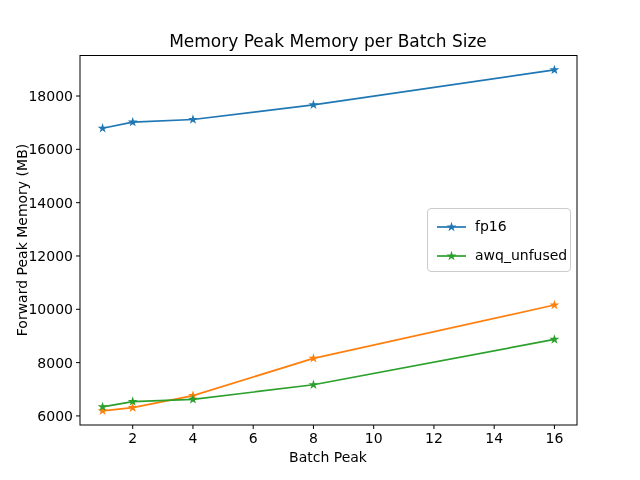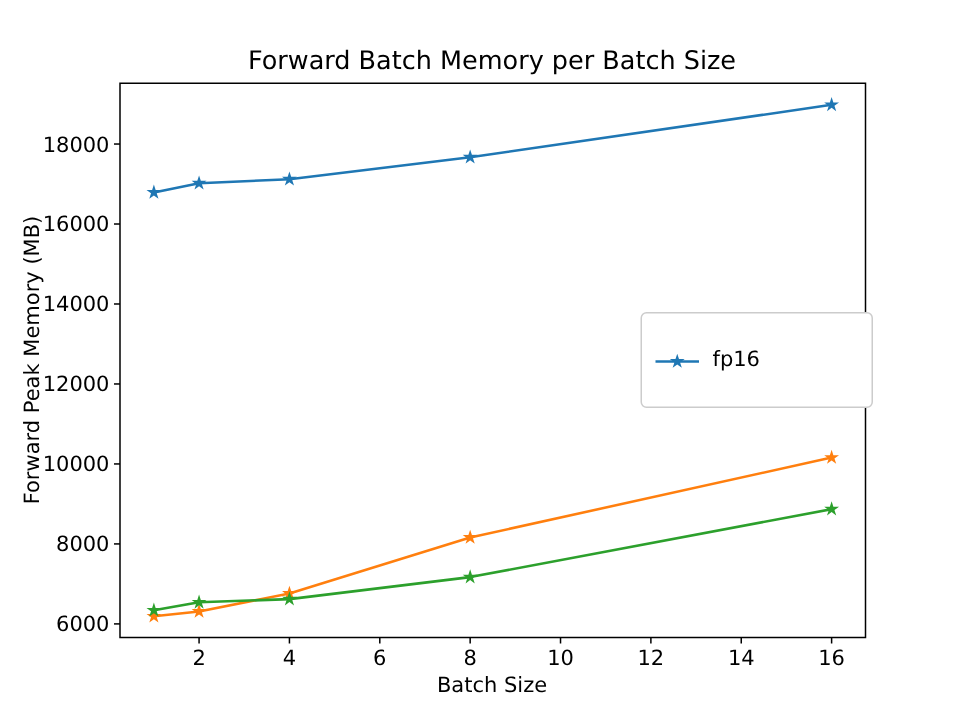--- a/index.html
+++ b/index.html
@@ -3,21 +3,21 @@
 <meta charset="utf-8">
 <style>
   html,body{margin:0;padding:0;background:#fff;}
   #figure{position:relative;width:640px;height:480px;background:#ffffff;
           font-family:"DejaVu Sans","Liberation Sans",sans-serif;color:#000;overflow:hidden;}
   #chart-svg{position:absolute;left:0;top:0;}
   .overlay{position:absolute;white-space:nowrap;}
   #chart-title{left:328px;top:41px;transform:translate(-50%,-50%);font-size:17px;}
   #x-axis-label{left:328px;top:457px;transform:translate(-50%,-50%);font-size:14px;}
   #y-axis-label{left:22px;top:240px;transform:translate(-50%,-50%) rotate(-90deg);font-size:14px;}
-  #legend{left:427px;top:208px;width:155px;height:64px;background:#ffffff;
+  #legend{left:427px;top:208px;width:144px;height:64px;background:#ffffff;
           border:1px solid #cccccc;border-radius:4px;display:flex;flex-direction:column;
           justify-content:space-around;padding:2px 0;box-sizing:border-box;}
   .legend-row{display:flex;align-items:center;height:20px;padding-left:8px;}
   .legend-swatch{width:31px;height:14px;margin-right:8px;flex:0 0 auto;}
   .legend-label{font-size:14px;}
 </style>
 </head>
 <body>
 
 <div id="figure">
@@ -65,25 +65,32 @@
       <path d="M192.95,390.47L194.12,394.07L197.90,394.07L194.84,396.29L196.01,399.88L192.95,397.66L189.90,399.88L191.07,396.29L188.01,394.07L191.79,394.07Z" fill="#ff7f0e"></path>
       <path d="M313.44,353.15L314.61,356.74L318.38,356.74L315.33,358.97L316.50,362.56L313.44,360.34L310.38,362.56L311.55,358.97L308.49,356.74L312.27,356.74Z" fill="#ff7f0e"></path>
       <path d="M554.41,299.83L555.58,303.43L559.35,303.43L556.30,305.65L557.47,309.24L554.41,307.02L551.35,309.24L552.52,305.65L549.46,303.43L553.24,303.43Z" fill="#ff7f0e"></path>
       <polyline points="102.59,406.87 132.71,401.54 192.95,399.41 313.44,384.74 554.41,339.42" fill="none" stroke="#2ca02c" stroke-width="1.7" stroke-linejoin="round"></polyline>
       <path d="M102.59,401.67L103.76,405.26L107.54,405.26L104.48,407.49L105.65,411.08L102.59,408.86L99.53,411.08L100.70,407.49L97.65,405.26L101.42,405.26Z" fill="#2ca02c"></path>
       <path d="M132.71,396.34L133.88,399.93L137.66,399.93L134.60,402.15L135.77,405.75L132.71,403.53L129.66,405.75L130.82,402.15L127.77,399.93L131.54,399.93Z" fill="#2ca02c"></path>
       <path d="M192.95,394.21L194.12,397.80L197.90,397.80L194.84,400.02L196.01,403.61L192.95,401.39L189.90,403.61L191.07,400.02L188.01,397.80L191.79,397.80Z" fill="#2ca02c"></path>
       <path d="M313.44,379.54L314.61,383.14L318.38,383.14L315.33,385.36L316.50,388.95L313.44,386.73L310.38,388.95L311.55,385.36L308.49,383.14L312.27,383.14Z" fill="#2ca02c"></path>
       <path d="M554.41,334.22L555.58,337.82L559.35,337.82L556.30,340.04L557.47,343.63L554.41,341.41L551.35,343.63L552.52,340.04L549.46,337.82L553.24,337.82Z" fill="#2ca02c"></path>
     </svg>
-  <div id="chart-title" class="overlay">Forward Batch Memory per Batch Size</div>
-  <div id="x-axis-label" class="overlay">Batch Size</div>
+  <div id="chart-title" class="overlay">Memory Peak Memory per Batch Size</div>
+  <div id="x-axis-label" class="overlay">Batch Peak</div>
   <div id="y-axis-label" class="overlay">Forward Peak Memory (MB)</div>
   <div id="legend" class="overlay">
     <div class="legend-row">
       <span class="legend-swatch"><svg width="31" height="14">
             <line x1="1" y1="7" x2="30" y2="7" stroke="#1f77b4" stroke-width="1.7"></line>
             <path d="M15.50,1.80L16.67,5.39L20.45,5.39L17.39,7.61L18.56,11.21L15.50,8.99L12.44,11.21L13.61,7.61L10.55,5.39L14.33,5.39Z" fill="#1f77b4"></path>
           </svg></span>
       <span class="legend-label">fp16</span>
     </div>
+    <div class="legend-row">
+      <span class="legend-swatch"><svg width="31" height="14">
+            <line x1="1" y1="7" x2="30" y2="7" stroke="#2ca02c" stroke-width="1.7"></line>
+            <path d="M15.50,1.80L16.67,5.39L20.45,5.39L17.39,7.61L18.56,11.21L15.50,8.99L12.44,11.21L13.61,7.61L10.55,5.39L14.33,5.39Z" fill="#2ca02c"></path>
+          </svg></span>
+      <span class="legend-label">awq_unfused</span>
+    </div>
   </div>
 </div>
 
 </body></html>

